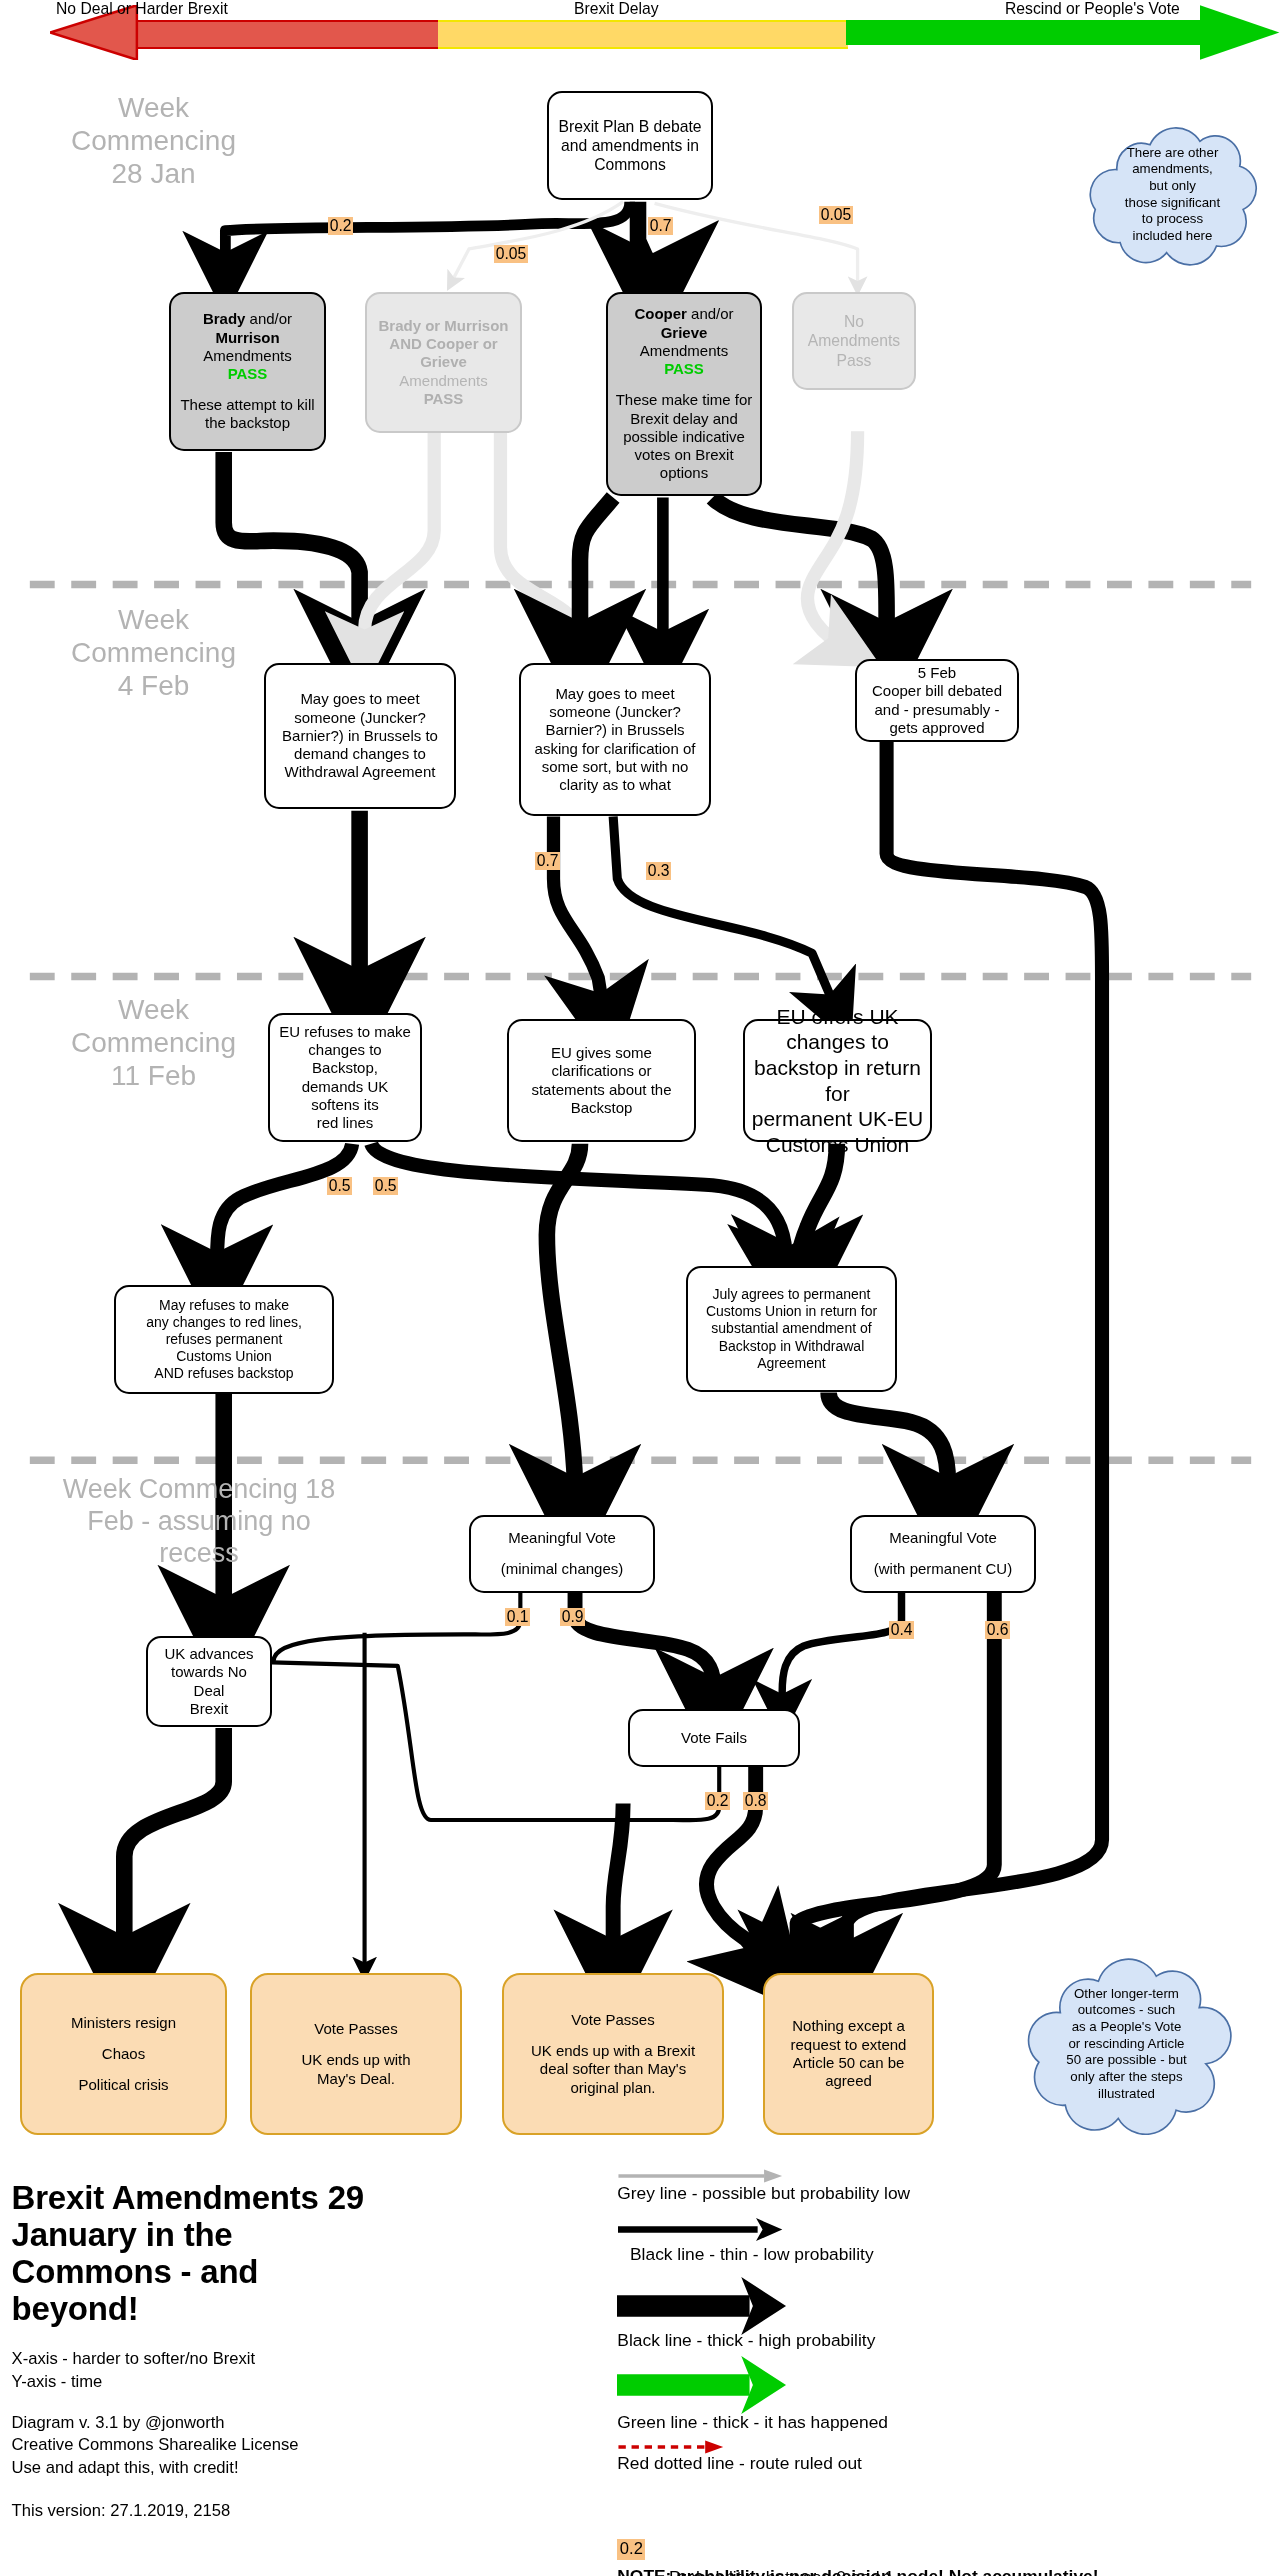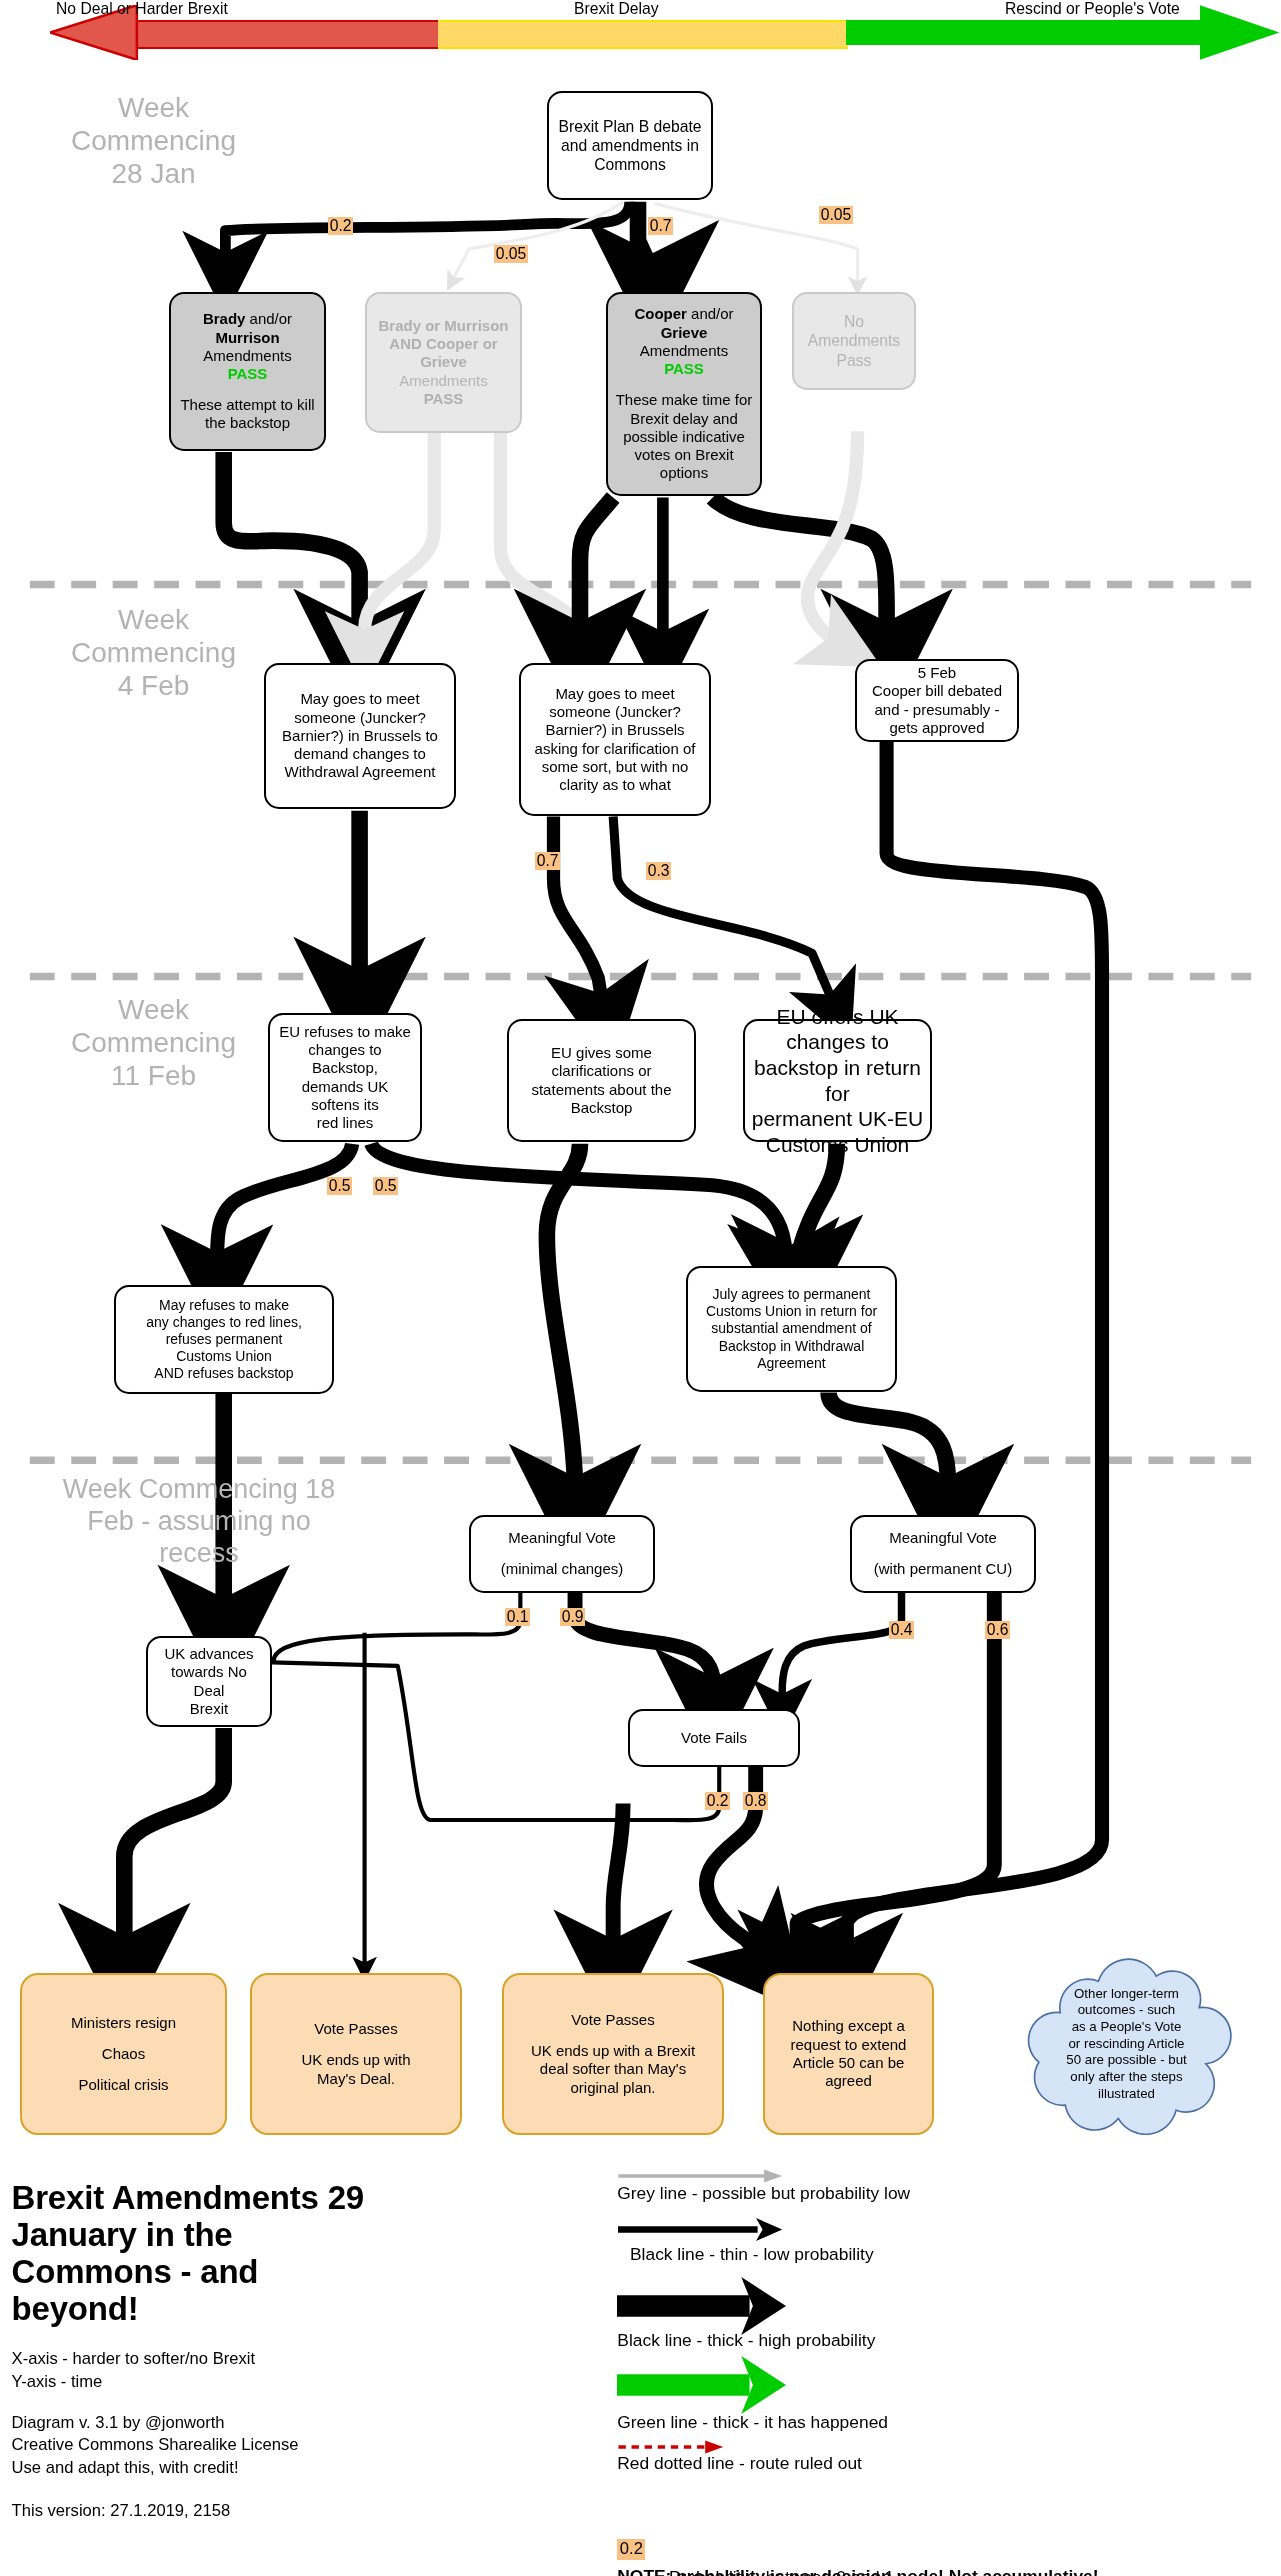--- a/index.html
+++ b/index.html
@@ -326,20 +326,35 @@
   <div class="prob" style="left:646px;top:862px;">0.3</div>
   <div class="prob" style="left:327px;top:1177px;">0.5</div>
   <div class="prob" style="left:373px;top:1177px;">0.5</div>
   <div class="prob" style="left:505px;top:1608px;">0.1</div>
   <div class="prob" style="left:560px;top:1608px;">0.9</div>
   <div class="prob" style="left:889px;top:1621px;">0.4</div>
   <div class="prob" style="left:985px;top:1621px;">0.6</div>
   <div class="prob" style="left:705px;top:1792px;">0.2</div>
   <div class="prob" style="left:743px;top:1792px;">0.8</div>
 
+  <div class="cloud" style="left:1077px;top:123px;width:191px;height:143px;font-size:13.3px;">
+    <svg width="191" height="143" viewBox="0 0 230 172">
+      <path d="M48,56 A30,30 0 0,1 88,26 A34,34 0 0,1 148,22 A30,30 0 0,1 196,52
+               A28,28 0 0,1 200,104 A30,30 0 0,1 168,148 A34,34 0 0,1 108,156
+               A32,32 0 0,1 52,144 A30,30 0 0,1 22,104 A30,30 0 0,1 48,56 Z" fill="#d6e4f7" stroke="#4a6fa5" stroke-width="2"></path>
+    </svg>
+    <div class="ctext">
+      <div>There are other</div>
+      <div>amendments,</div>
+      <div>but only</div>
+      <div>those significant</div>
+      <div>to process</div>
+      <div>included here</div>
+    </div>
+  </div>
 
   <div class="cloud" style="left:1019px;top:1953px;width:215px;height:182px;font-size:13.3px;">
     <svg width="215" height="182" viewBox="0 0 260 220">
       <path d="M50,72 A34,34 0 0,1 96,34 A38,38 0 0,1 166,28 A34,34 0 0,1 218,66
                A32,32 0 0,1 226,134 A34,34 0 0,1 190,190 A38,38 0 0,1 120,200
                A36,36 0 0,1 56,184 A34,34 0 0,1 24,132 A34,34 0 0,1 50,72 Z" fill="#d6e4f7" stroke="#4a6fa5" stroke-width="2"></path>
     </svg>
     <div class="ctext">
       <div>Other longer-term</div>
       <div>outcomes - such</div>

